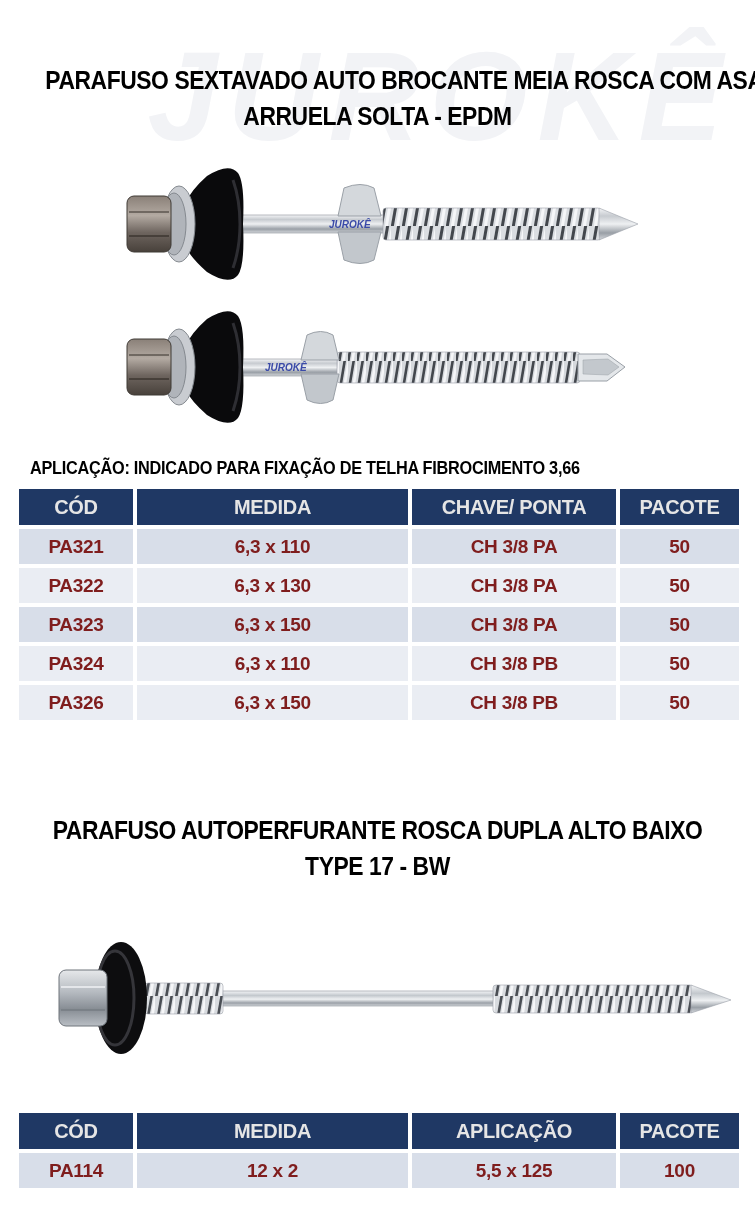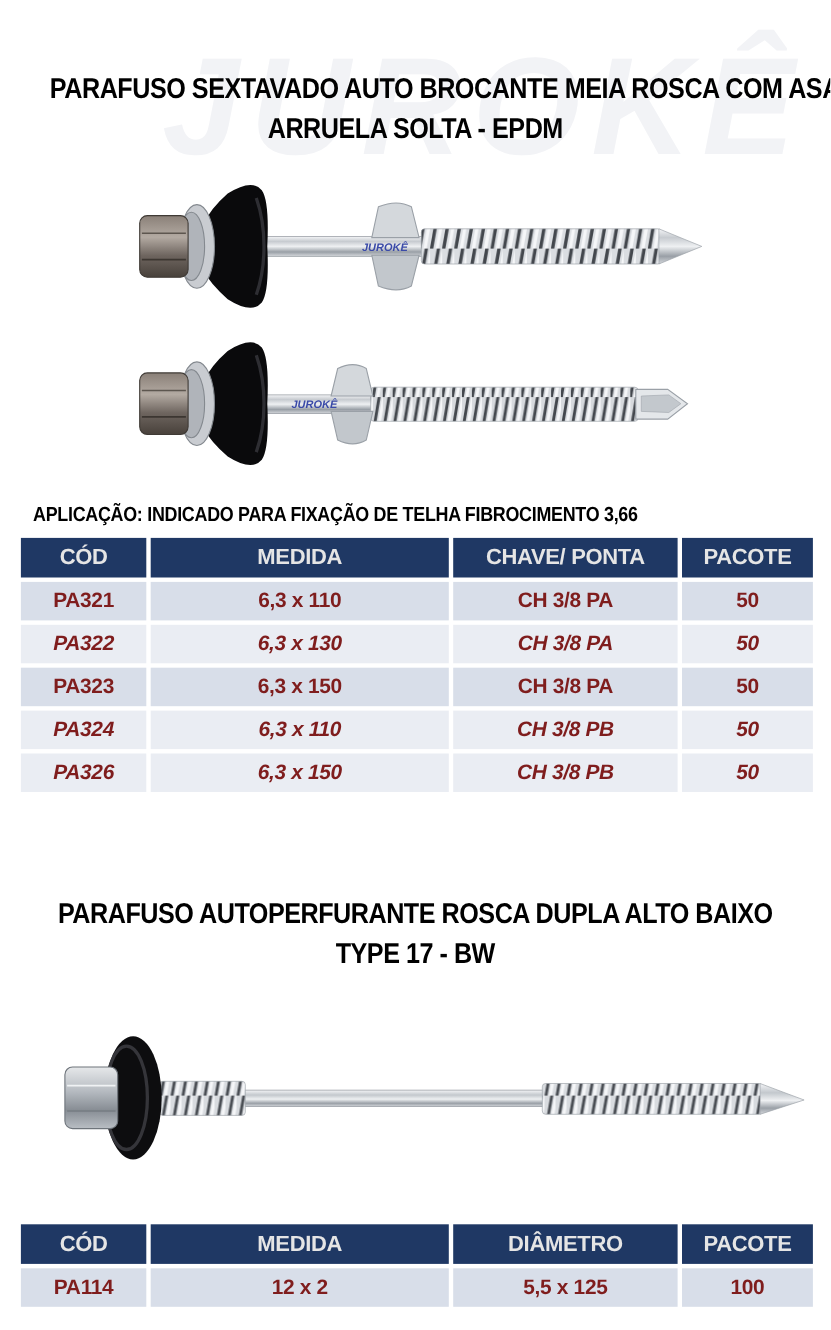--- a/index.html
+++ b/index.html
@@ -19,21 +19,21 @@
   .screw-img{position:absolute;}
 
   .app-note{position:absolute;left:30px;top:443px;font-weight:bold;font-size:18.5px;
     color:#000;transform:scaleX(0.88);transform-origin:left center;white-space:nowrap;letter-spacing:-0.3px;}
 
   table.spec{position:absolute;border-collapse:separate;border-spacing:4px;left:15px;}
   table.spec th{background:#1f3864;color:#e5e5e5;font-size:20px;font-weight:bold;
     height:34px;text-align:center;letter-spacing:-0.3px;}
   table.spec td{font-size:19px;font-weight:bold;color:#7f1d1d;text-align:center;height:33px;letter-spacing:-0.3px;}
   tr.shade-a td{background:#d8dee9;}
-  tr.shade-b td{background:#eaedf3;font-style:italic;}
+  tr.shade-b td{background:#eaedf3;}
   .t1{top:471px;}
   .t2{top:1095px;}
   .col-cod{width:114px;}
   .col-medida{width:271px;}
   .col-chave{width:204px;}
   .col-pacote{width:119px;}
 </style>
 </head>
 <body>
 
@@ -249,21 +249,21 @@
     <colgroup>
         <col class="col-cod">
         <col class="col-medida">
         <col class="col-chave">
         <col class="col-pacote">
       </colgroup>
     <thead>
       <tr>
         <th>CÓD</th>
         <th>MEDIDA</th>
-        <th>DIÂMETRO</th>
+        <th>APLICAÇÃO</th>
         <th>PACOTE</th>
       </tr>
     </thead>
     <tbody>
       <tr class="shade-a">
         <td>PA114</td>
         <td>12 x 2</td>
         <td>5,5 x 125</td>
         <td>100</td>
       </tr>

